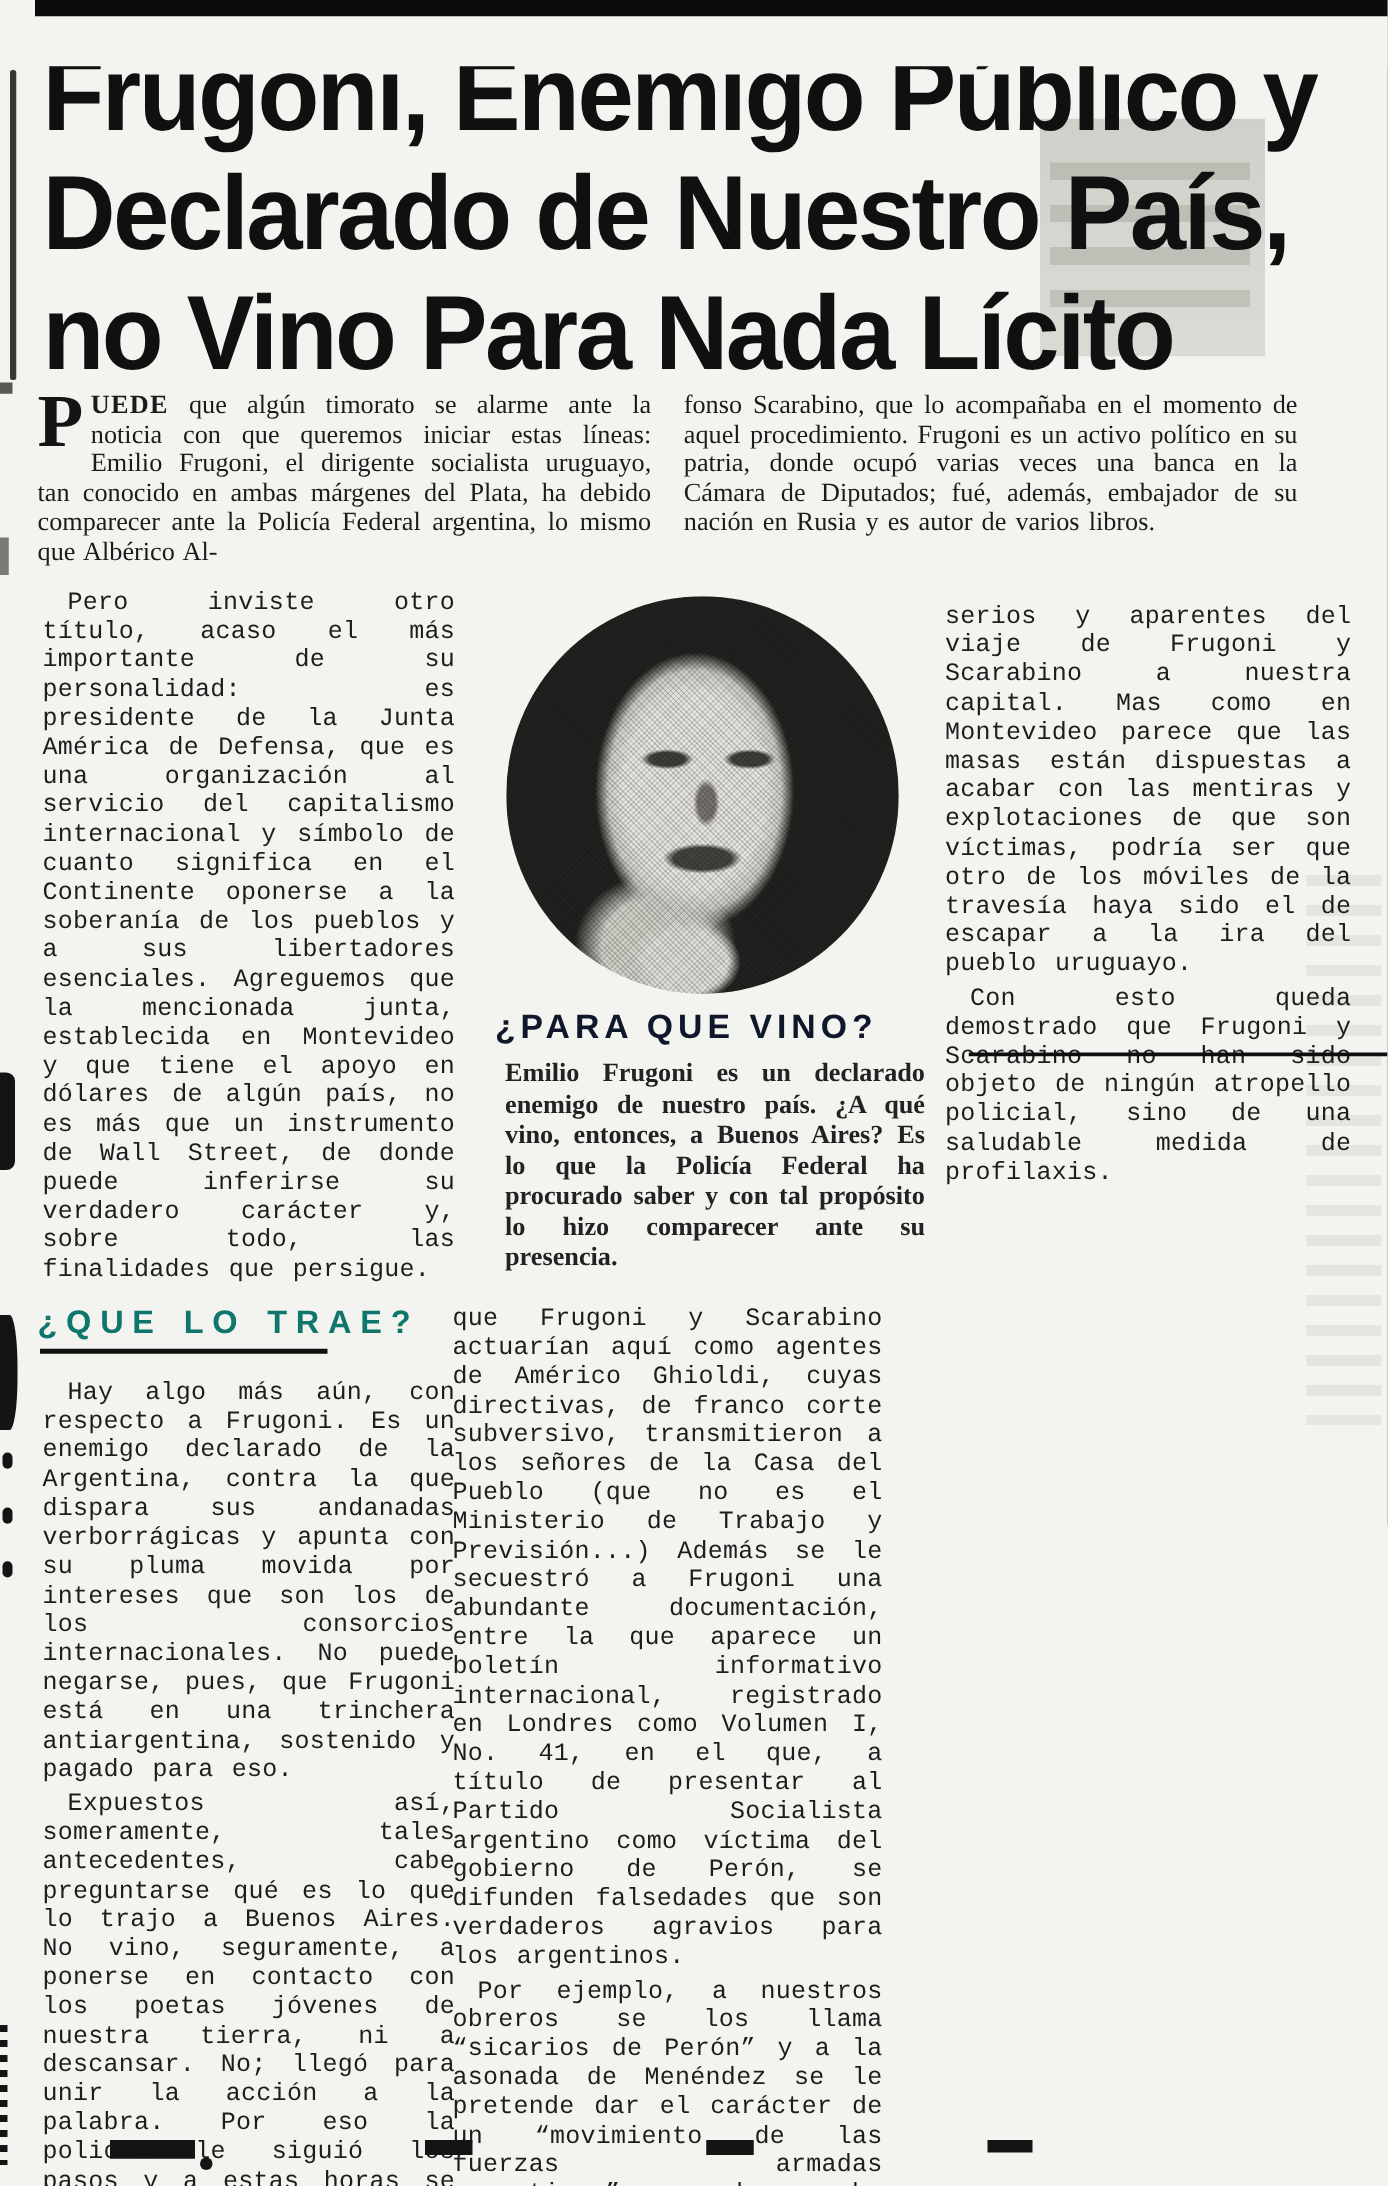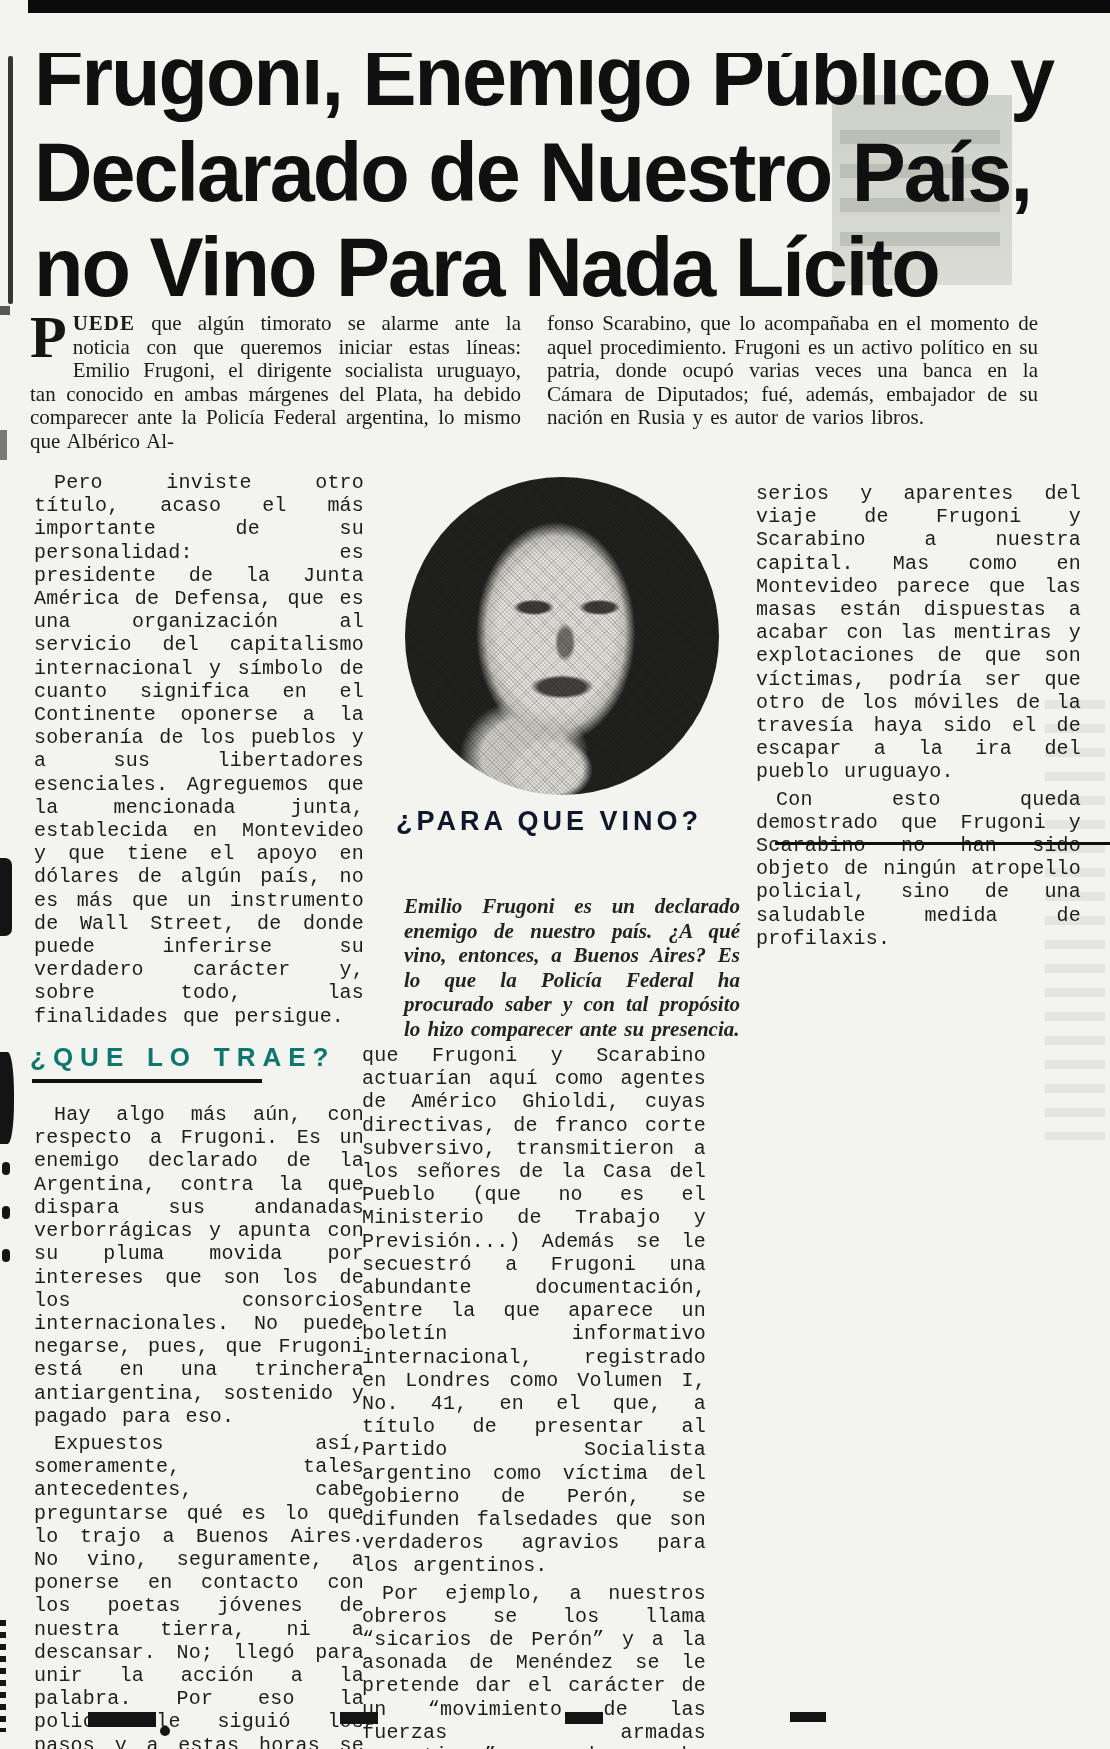--- a/index.html
+++ b/index.html
@@ -75,22 +75,22 @@
       repeating-linear-gradient(45deg, rgba(10,10,10,.16) 0 1px, rgba(0,0,0,0) 1px 3px),
       repeating-linear-gradient(-45deg, rgba(10,10,10,.12) 0 1px, rgba(0,0,0,0) 1px 3px);
   }
   .caption-title{
     position:absolute;left:396px;top:806px;width:330px;z-index:2;
     font-family:"Liberation Sans", sans-serif;
     font-size:27px;font-weight:700;letter-spacing:4px;color:#0f172a;
   }
   .caption-text{
     position:absolute;left:404px;top:846px;width:336px;z-index:2;
-    font-size:21px;line-height:24.5px;font-style:italic;font-weight:700;
-    text-align:justify;word-spacing:2px;color:#222;margin-top:48px;
+    font-size:21px;line-height:24.5px;font-weight:700;
+    text-align:justify;word-spacing:2px;color:#222;
   }
   .col-mid{position:absolute;left:358px;top:1040px;width:352px;z-index:2;}
 </style>
 </head>
 <body>
 
 <div id="paper">
 
   <div class="headline">
     <div>Frugoni, Enemigo Público y</div>

